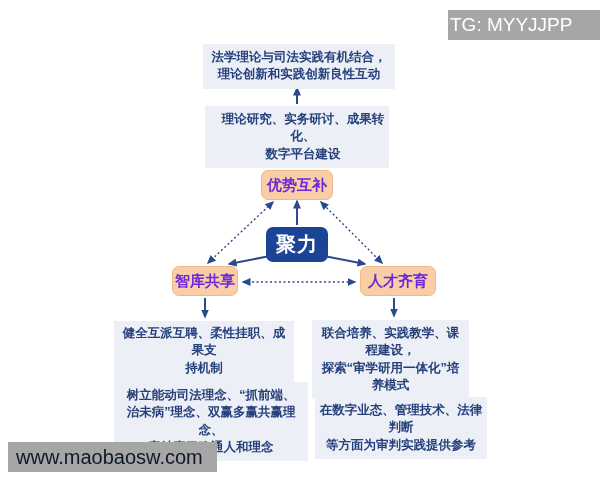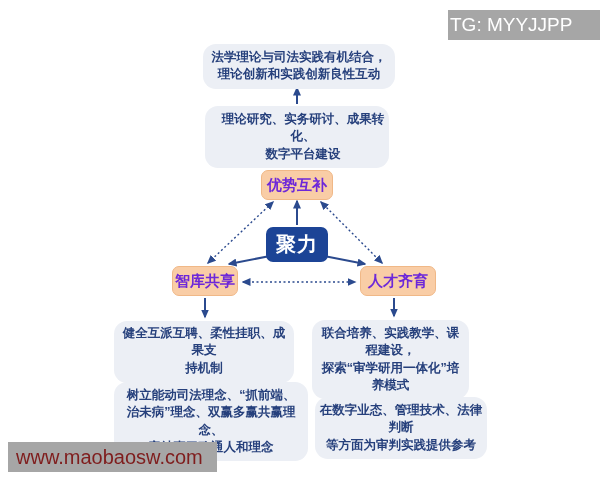--- a/index.html
+++ b/index.html
@@ -18,21 +18,21 @@
   
   .gbox{
     position:absolute;
     box-sizing:border-box;
     background:#eceff5;
     color:#26407c;
     font-weight:700;
     font-size:12.5px;
     line-height:1.38;
     text-align:center;
-    border-radius:13px;
+    border-radius:1px;
     padding:5px 4px;
     white-space:pre-line;
   }
   
   .onode{
     position:absolute;
     box-sizing:border-box;
     background:#f9cda6;
     border:1px solid #f0b887;
     color:#6d28d9;
@@ -67,21 +67,21 @@
     line-height:24px;
     padding:3px 0 3px 2px;
     font-weight:400;
   }
   .wm-site{
     position:absolute;
     left:8px;top:442px;
     width:209px;
     box-sizing:border-box;
     background:#a6a6a6;
-    color:#7f1d1d;
+    color:#0f172a;
     font-size:20px;
     line-height:24px;
     padding:3px 0 3px 8px;
     font-weight:400;
   }
 </style>
 </head>
 <body>
 
 <div class="stage">

